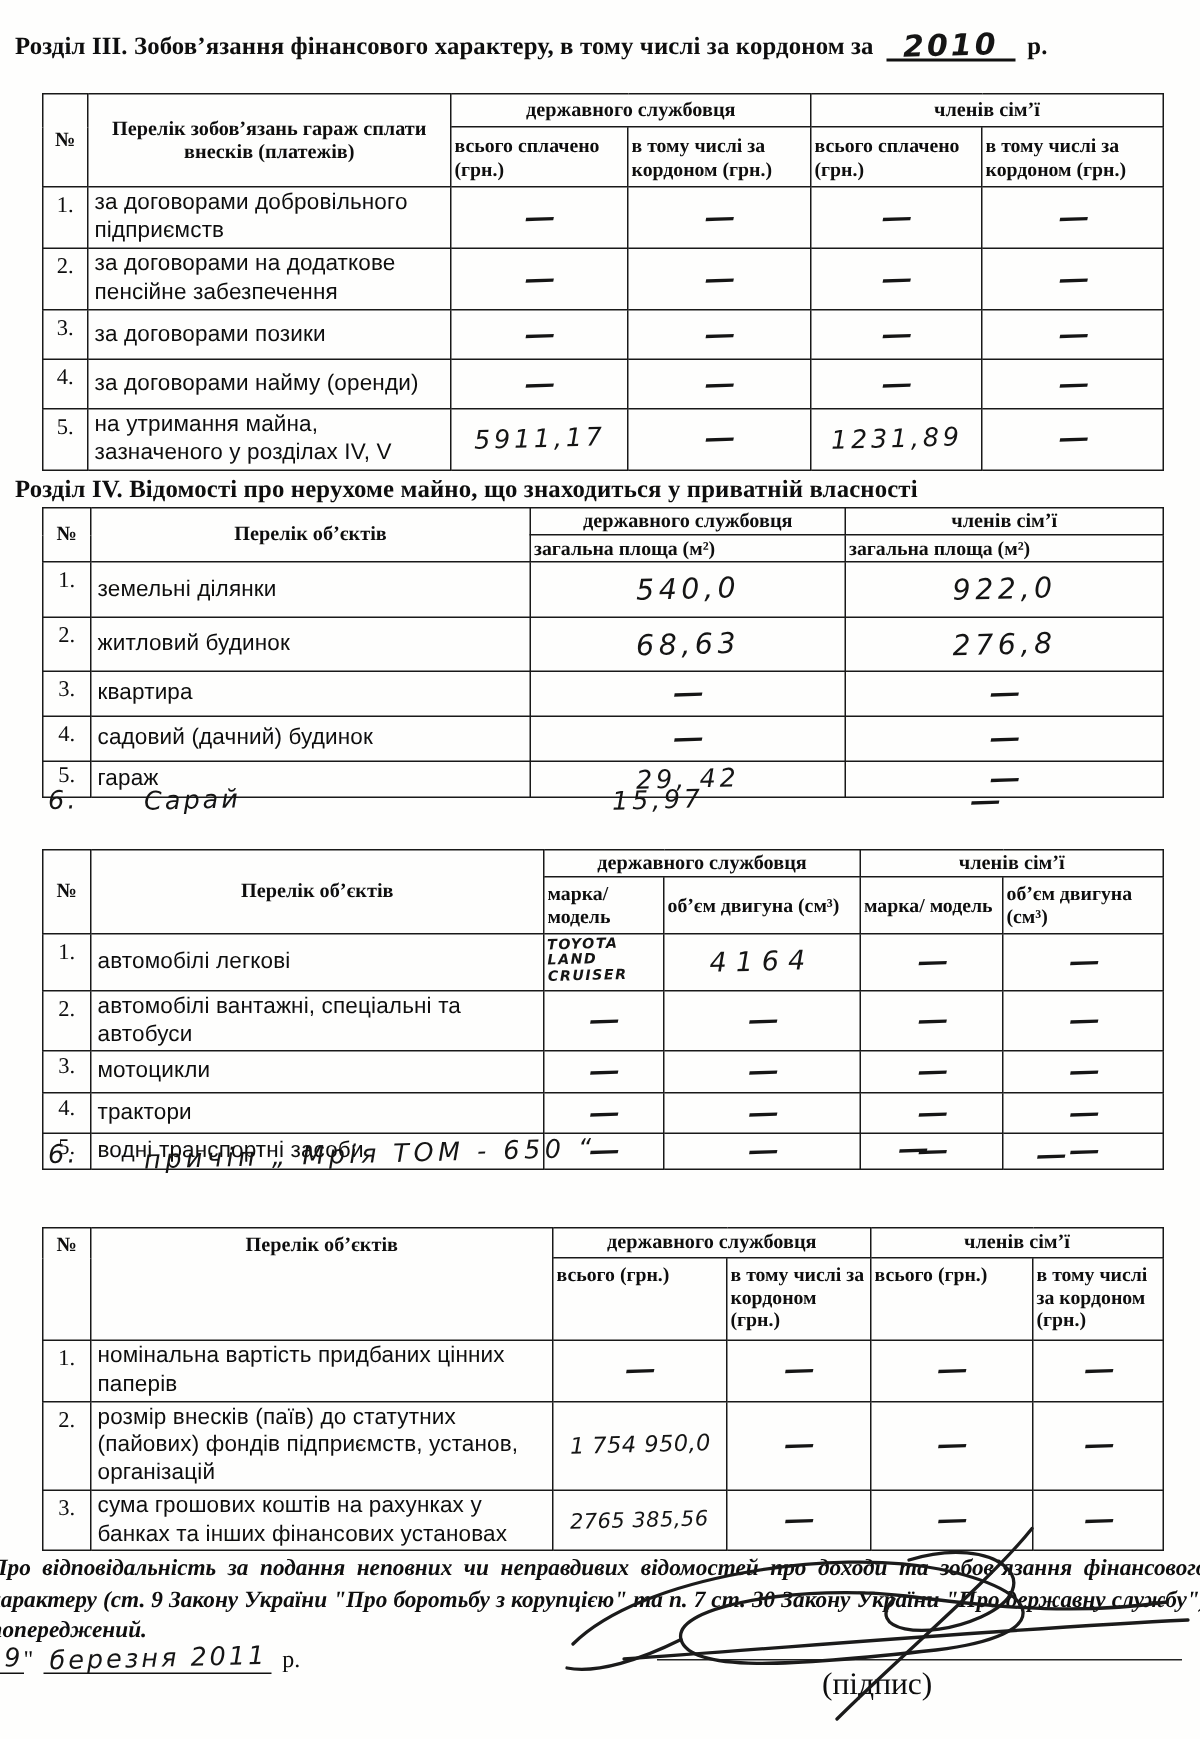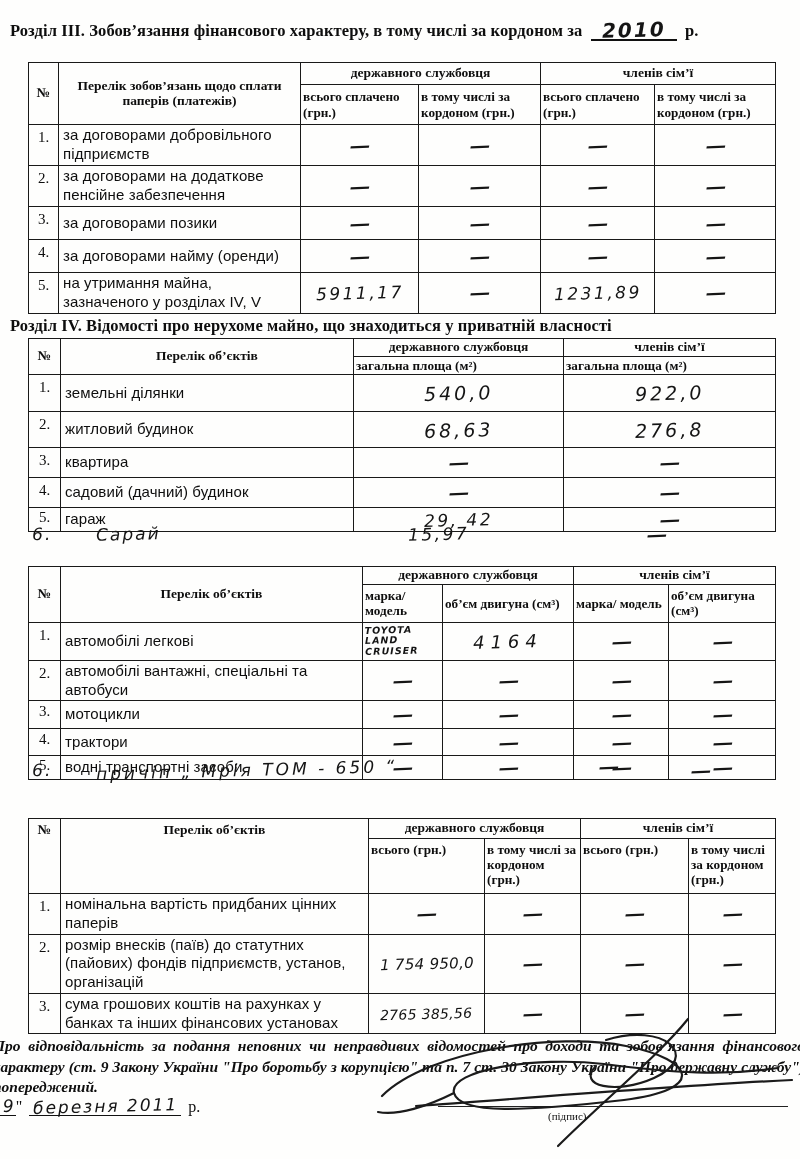--- a/index.html
+++ b/index.html
@@ -47,21 +47,21 @@
   .date-line{position:absolute;left:-10px;top:1098px;font-size:16px;white-space:nowrap;}
   .date-underline{
     display:inline-block;border-bottom:1.6px solid #111;min-width:152px;
     text-align:center;line-height:17px;margin:0 3px;
   }
   .day-underline{
     display:inline-block;border-bottom:1.6px solid #111;text-align:center;line-height:17px;
   }
   .sig-wrap{position:absolute;left:368px;top:1016px;width:432px;height:136px;}
   .sig-line{position:absolute;left:438px;top:1106px;width:350px;height:0;border-top:1.6px solid #222;}
-  .sig-label{position:absolute;left:548px;top:1110px;font-size:11px;}
+  .sig-label{position:absolute;left:548px;top:1110px;font-size:21px;}
 </style>
 </head>
 <body>
 
 <div class="page">
 
   <div class="sec-title" style="top:21px;">
     <span>Розділ III. Зобов’язання фінансового характеру, в тому числі за кордоном за</span>
     <span class="year-slot"><span class="hand num" style="font-size:20px;letter-spacing:2px;">2010</span></span>
     <span>р.</span>
@@ -72,21 +72,21 @@
         <col style="width:30px">
         <col style="width:242px">
         <col style="width:118px">
         <col style="width:122px">
         <col style="width:114px">
         <col>
       </colgroup>
     <tbody>
         <tr style="height:22px">
       <td rowspan="2" class="ghead">№</td>
-      <td rowspan="2" class="ghead">Перелік зобов’язань щодо сплати паперів (платежів)</td>
+      <td rowspan="2" class="ghead">Перелік зобов’язань гараж сплати внесків (платежів)</td>
       <td colspan="2" class="ghead">державного службовця</td>
       <td colspan="2" class="ghead">членів сім’ї</td>
     </tr>
     <tr style="height:40px">
       <td class="shead">всього сплачено (грн.)</td>
       <td class="shead">в тому числі за кордоном (грн.)</td>
       <td class="shead">всього сплачено (грн.)</td>
       <td class="shead">в тому числі за кордоном (грн.)</td>
     </tr>
     <tr style="height:41px">

